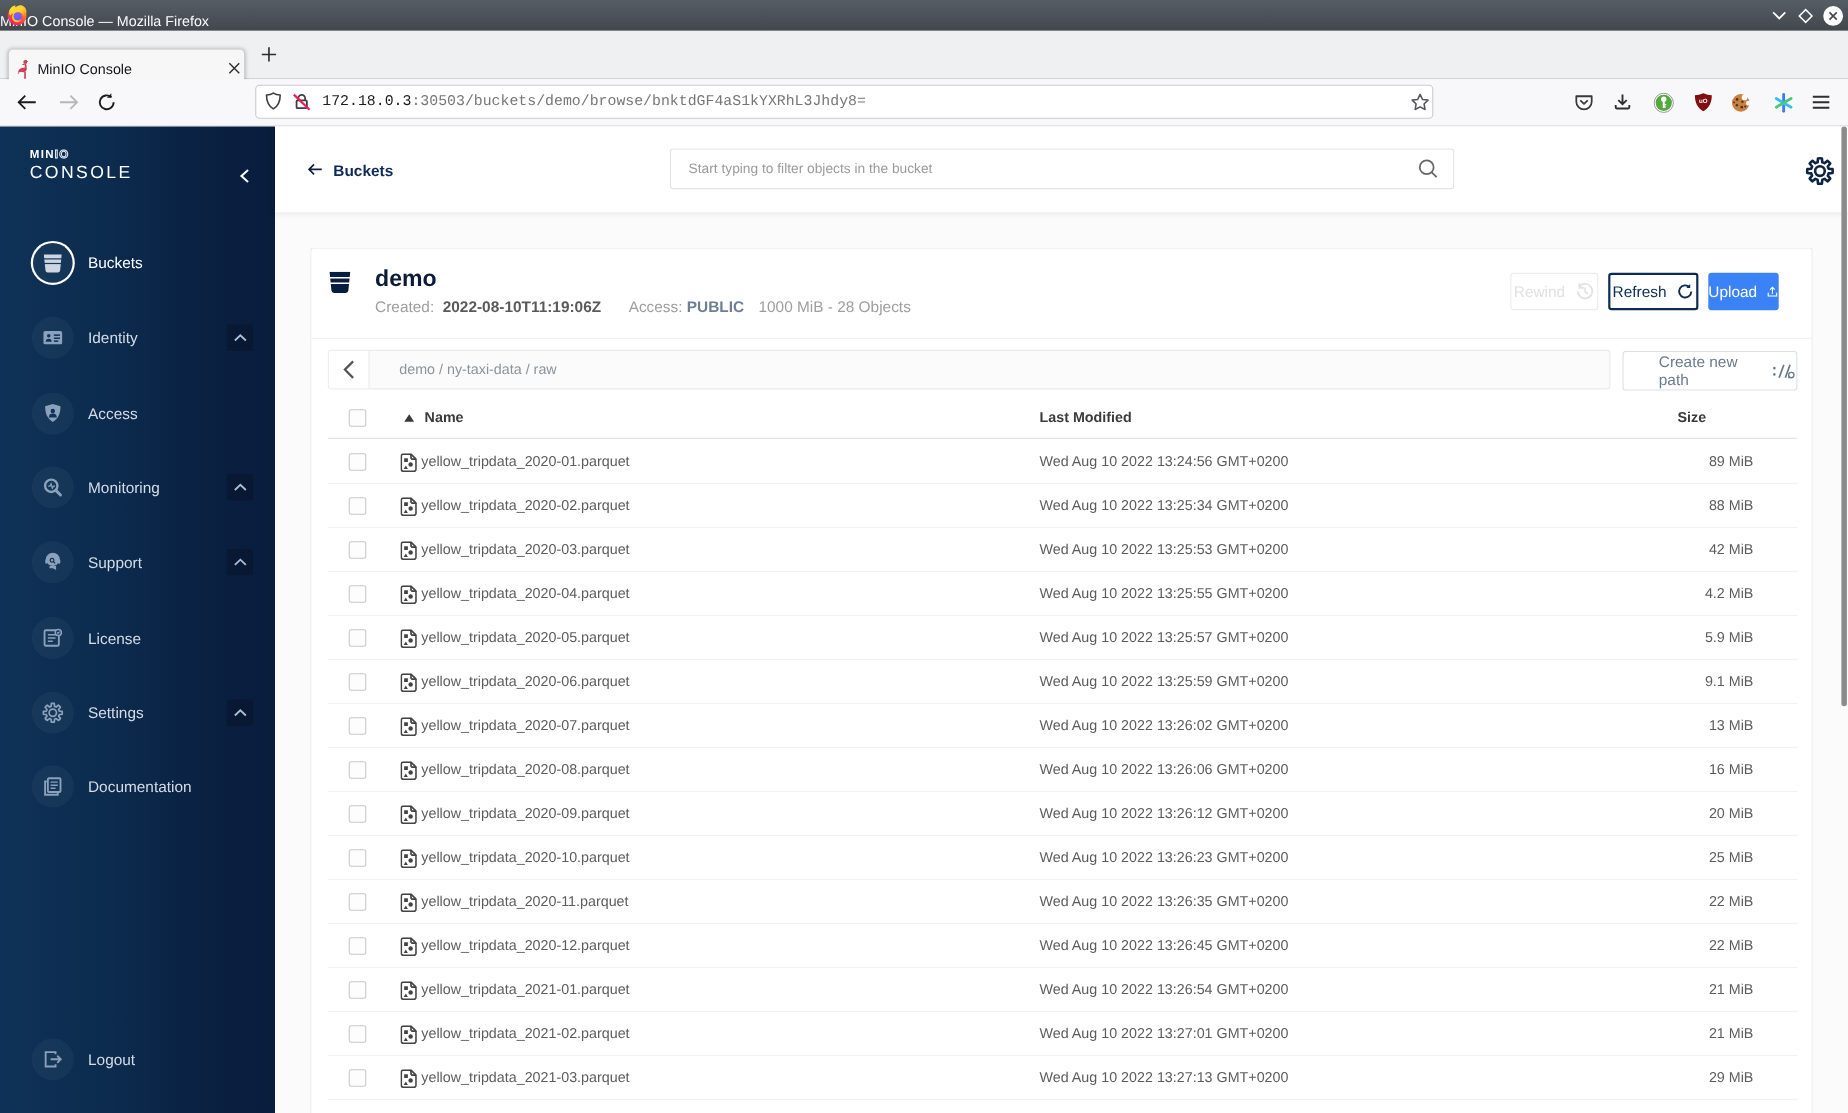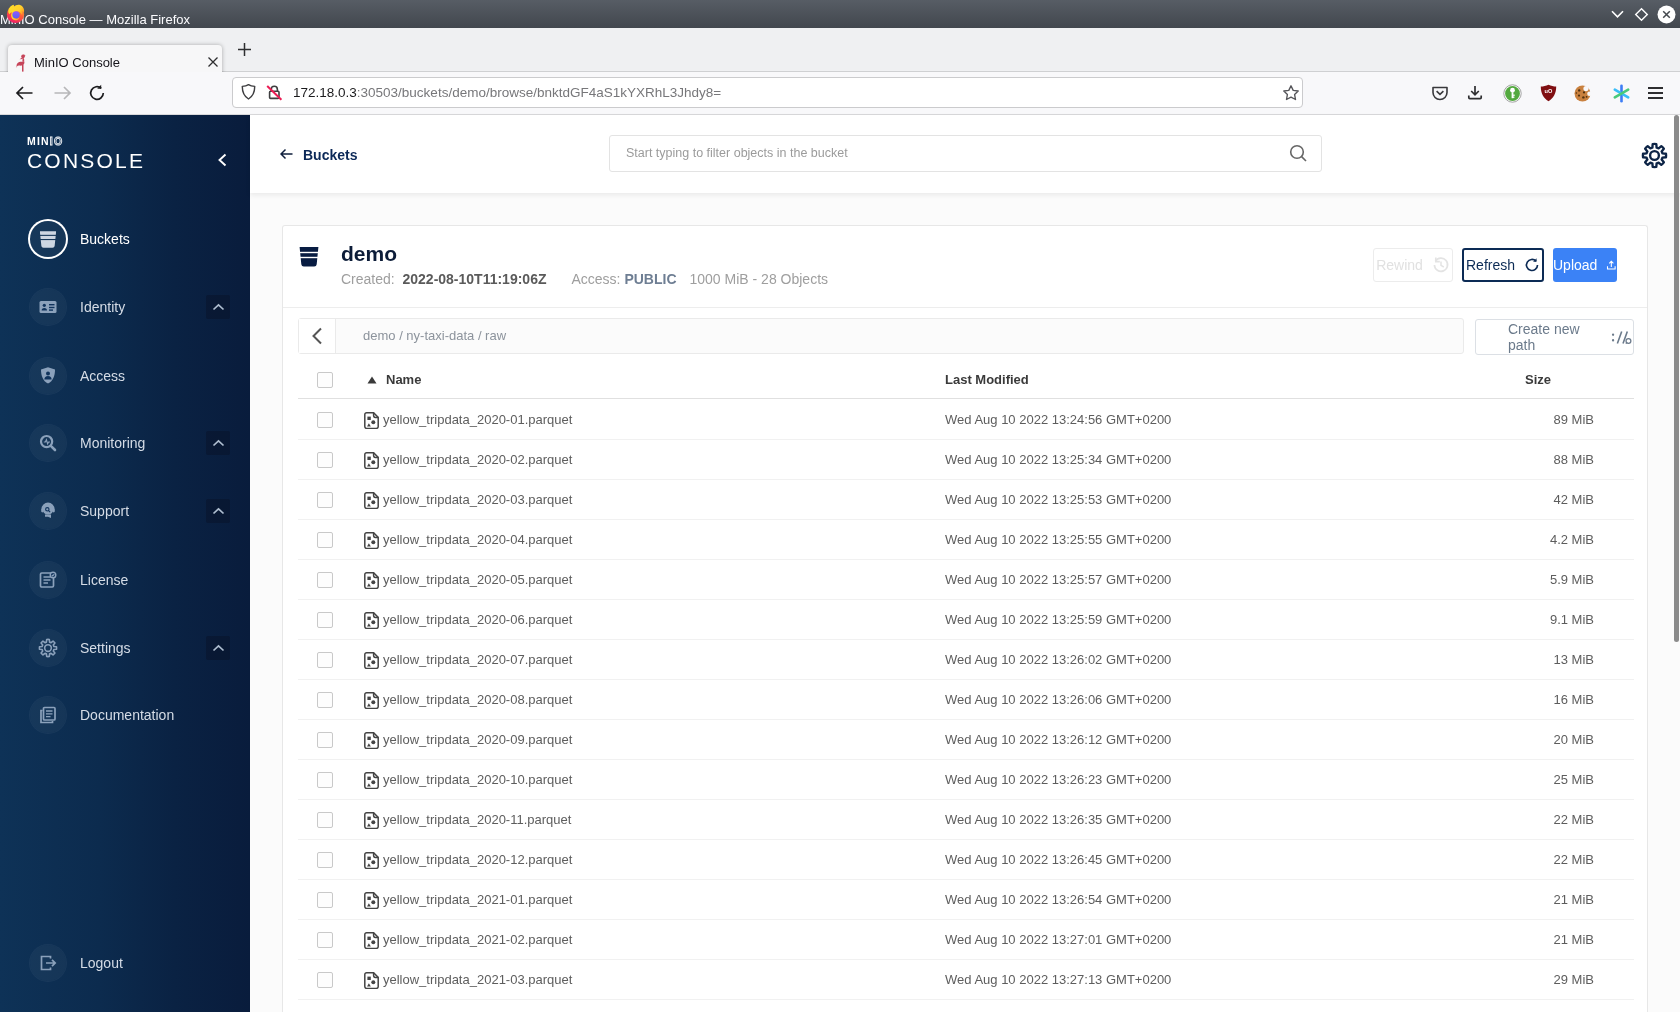--- a/index.html
+++ b/index.html
@@ -18,31 +18,31 @@
 #tab { position:absolute; left:8px; top:5px; width:214px; height:35px; background:#f7f7f8; border-radius:4px;
   box-shadow:0 0 4px rgba(0,0,0,0.3); display:flex; align-items:center;margin-top:12px; }
 #tabfav { margin-left:6px; }
 #tabtitle { margin-left:6px; font-size:13px; color:#15141a; }
 #tabclose { position:absolute; left:199px; top:11px; }
 #newtab { position:absolute; left:237px; top:14px; }
 
 #toolbar { position:absolute; left:0; top:72px; width:1680px; height:43px; background:#f8f8fa; border-bottom:1px solid #d9d9db; }
 .tbico { position:absolute; }
 #urlbar { position:absolute; left:232px; top:5px; width:1071px; height:31px; background:#fff;
-  border:1px solid #cbcbcd; border-radius:4px; }
+  border:1px solid #cbcbcd; border-radius:4px;font-family:Liberation Mono, monospace; }
 #urltext { position:absolute; left:60px; top:0; height:29px; line-height:29px; font-size:13.5px; color:#1b1b1d; white-space:nowrap; }
 #urltext .grey { color:#77777a; }
 
 #appview { position:absolute; left:0; top:115px; width:1680px; height:897px; background:#fbfbfb; }
 #sidebar { position:absolute; left:0; top:0; width:250px; height:897px;
   background:linear-gradient(90deg,#0e3257 0%,#0c2b4e 40%,#0a2243 70%,#091c3c 100%); }
 #logo { position:absolute; left:27px; top:20px; }
 #minio { font-size:10.5px; font-weight:bold; color:#fff; letter-spacing:1.2px; }
 #minio .hollow { color:transparent; -webkit-text-stroke:0.9px #e9edf2; }
-#consoletxt { font-size:21px; color:#fff; letter-spacing:2.2px; margin-top:2px; font-weight:400; }
+#consoletxt { font-size:16px; color:#fff; letter-spacing:2.2px; margin-top:2px; font-weight:400; }
 #collapse { position:absolute; left:215px; top:37px; }
 .navitem { position:absolute; left:0; width:250px; height:36px; }
 .navcircle { position:absolute; left:30px; top:0; width:36px; height:36px; border-radius:50%;
   background:rgba(255,255,255,0.04); box-shadow:0 0 0 1px rgba(255,255,255,0.05);
   display:flex; align-items:center; justify-content:center; }
 .navcircle.sel { box-shadow:0 0 0 2px #fff; }
 .navlabel { position:absolute; left:80px; top:0; height:36px; line-height:36px; font-size:14px; color:#d5dce6; }
 .navchev { position:absolute; left:206px; top:6px; width:24px; height:24px; background:rgba(7,18,40,0.5);
   border-radius:2px; display:flex; align-items:center; justify-content:center; }
 

